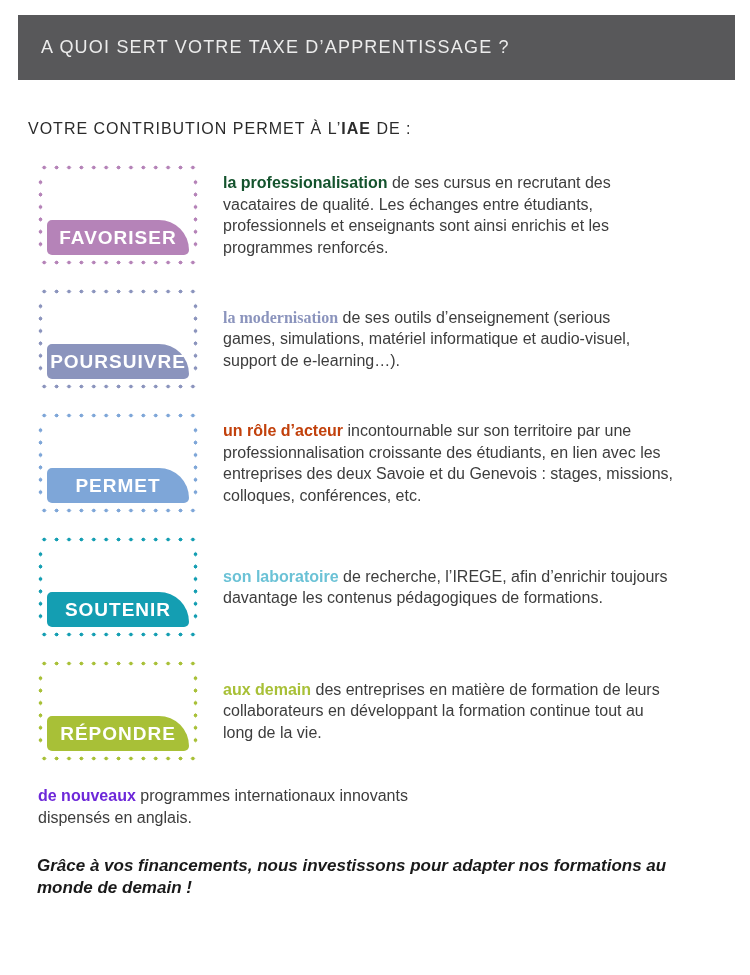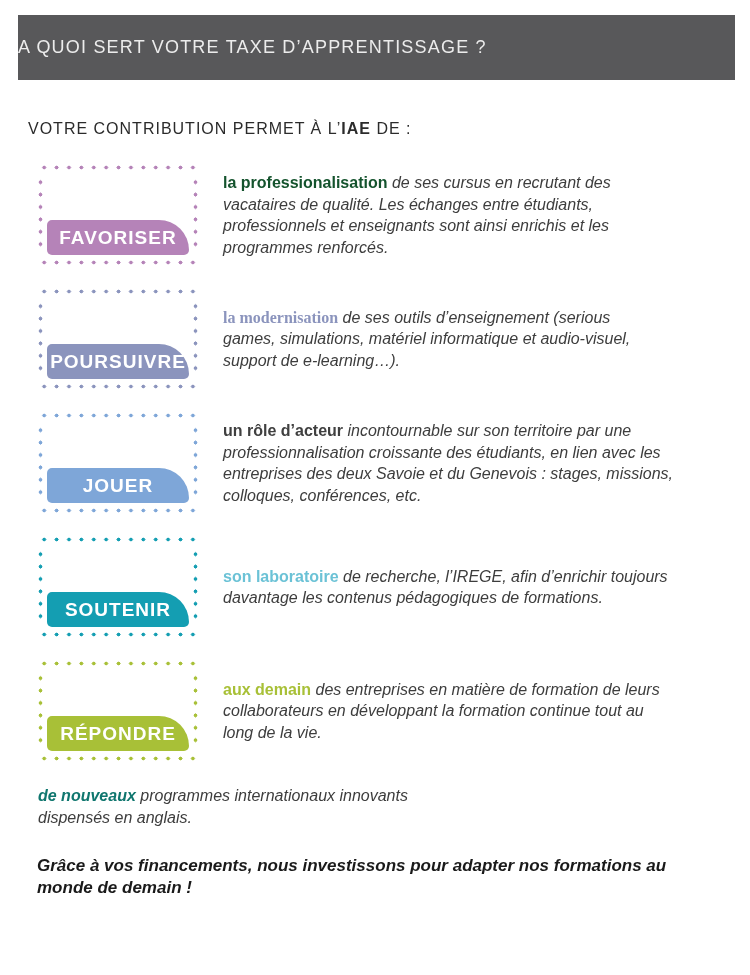--- a/index.html
+++ b/index.html
@@ -7,20 +7,21 @@
     width:750px; height:975px;
     font-family:"Liberation Sans", sans-serif;
     color:#3d3d3d;
     overflow:hidden;
   }
   .header-banner {
     margin:15px 15px 0 18px;
     height:65px;
     background:#58585a;
     display:flex; align-items:center;
+    padding-left:23px;
     box-sizing:border-box;
   }
   .header-banner h1 {
     margin:0;
     font-size:18px;
     font-weight:normal;
     letter-spacing:1.2px;
     color:#ececec;
   }
   .subtitle {
@@ -69,21 +70,21 @@
     white-space:nowrap;
   }
   .row-text {
     margin:0;
     font-size:16px;
     line-height:21.5px;
     color:#3d3d3d;
     max-width:512px;
   }
   .row-text .hl { font-weight:bold; }
-  .row-text .rest { white-space:pre-line;font-style:italic; }
+  .row-text .rest { white-space:pre-line; }
   .footer-note {
     margin:27px 0 0 37px;
     max-width:660px;
     font-size:17px;
     line-height:22px;
     font-weight:bold;
     font-style:italic;
     color:#1a1a1a;
   }
 </style>
@@ -128,24 +129,24 @@
 support de e-learning…).</span></p>
   </div>
 
   <div class="row" style="--c: #7ea6d8;">
     <div class="badge-frame">
       <div class="dot-row top"></div>
       <div class="dot-row bottom"></div>
       <div class="dot-col left"></div>
       <div class="dot-col right"></div>
       <div class="badge">
-        <span class="badge-label">JOUER</span>
+        <span class="badge-label">PERMET</span>
       </div>
     </div>
-    <p class="row-text"><span class="hl" style="color: #404040; margin-top: 16px;">un rôle d’acteur</span><span class="rest"> incontournable sur son territoire par une
+    <p class="row-text"><span class="hl" style="color: #c2410c; margin-top: 16px;">un rôle d’acteur</span><span class="rest"> incontournable sur son territoire par une
 professionnalisation croissante des étudiants, en lien avec les
 entreprises des deux Savoie et du Genevois : stages, missions,
 colloques, conférences, etc.</span></p>
   </div>
 
   <div class="row" style="--c: #149eb2;">
     <div class="badge-frame">
       <div class="dot-row top"></div>
       <div class="dot-row bottom"></div>
       <div class="dot-col left"></div>
@@ -167,18 +168,18 @@
       <div class="badge">
         <span class="badge-label">RÉPONDRE</span>
       </div>
     </div>
     <p class="row-text"><span class="hl" style="color: rgb(168, 192, 55);">aux demain</span><span class="rest"> des entreprises en matière de formation de leurs
 collaborateurs en développant la formation continue tout au
 long de la vie.</span></p>
   </div>
 
   <div class="row" style="--c: #3aa43c;">
-    <p class="row-text"><span class="hl" style="color: #0f766e; font-style: italic;">de nouveaux</span><span class="rest"> programmes internationaux innovants
+    <p class="row-text"><span class="hl" style="color: #6d28d9;">de nouveaux</span><span class="rest"> programmes internationaux innovants
 dispensés en anglais.</span></p>
   </div>
 </div>
 
 <p class="footer-note">Grâce à vos financements, nous investissons pour adapter nos formations au monde de demain !</p>
 
 </body></html>

